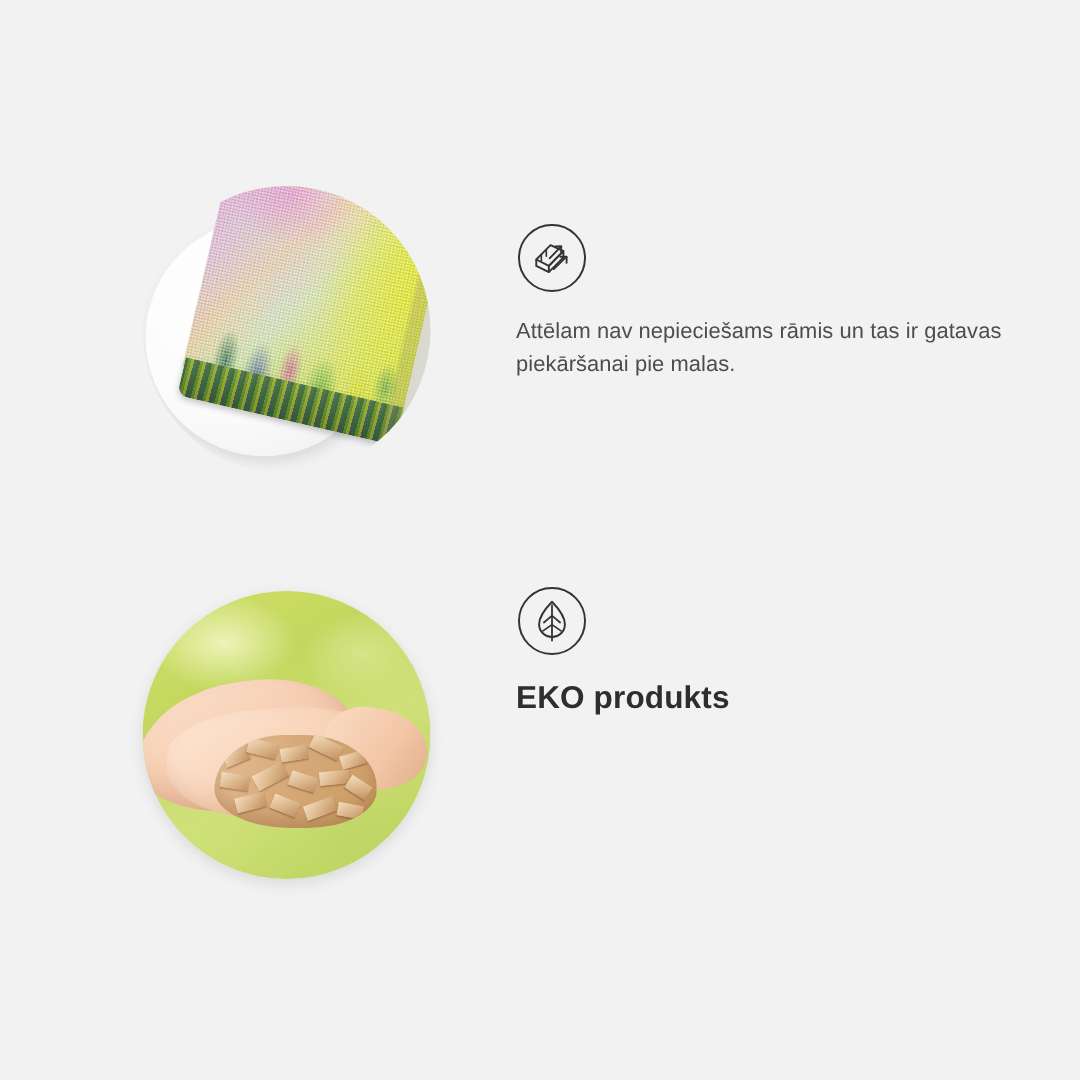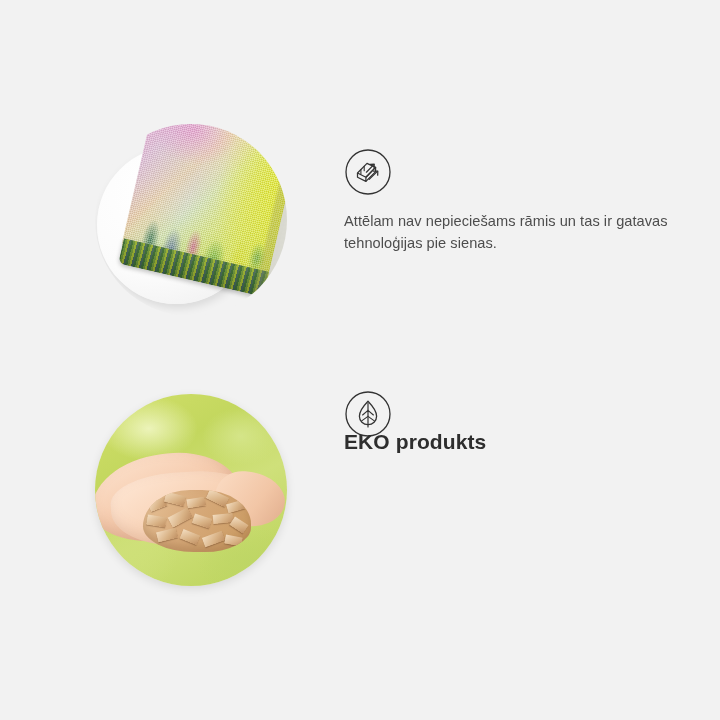--- a/index.html
+++ b/index.html
@@ -210,21 +210,21 @@
   .icon-1 { left: 345px; top: 149px; }
   .icon-2 { left: 345px; top: 391px; }
 
   
   .text-block {
     position: absolute;
     left: 344px;
     width: 344px;
   }
   .text-1 { top: 210px; }
-  .text-2 { top: 428px; }
+  .text-2 { top: 452px; }
 
   .feature-title {
     margin: 0 0 4px 0;
     font-size: 21px;
     font-weight: 600;
     line-height: 28px;
     color: #2e2e2e;
     letter-spacing: .1px;
   }
   .feature-desc {
@@ -263,21 +263,21 @@
 
         <path d="M21.4 23.2 L28.8 15.6" stroke="#333333" stroke-width="1.25" stroke-linecap="round"></path>
         <path d="M25.1 15.3 L29.2 15.2 L29.1 19.3" stroke="#333333" stroke-width="1.25" stroke-linecap="round" stroke-linejoin="round" fill="none"></path>
 
         <path d="M24.2 30.4 L32.4 22.4" stroke="#333333" stroke-width="1.25" stroke-linecap="round"></path>
         <path d="M28.6 22.2 L32.8 22.1 L32.7 26.2" stroke="#333333" stroke-width="1.25" stroke-linecap="round" stroke-linejoin="round" fill="none"></path>
       </svg>
     </div>
 
     <div class="text-block text-1">
-      <p class="feature-desc">Attēlam nav nepieciešams rāmis un tas ir gatavas tehnoloģijas pie sienas.</p>
+      <p class="feature-desc">Attēlam nav nepieciešams rāmis un tas ir gatavas piekāršanai pie malas.</p>
     </div>
   </div>
 
   <div class="feature feature-2">
 
     <div class="photo-circle photo-eco">
       <div class="hands">
         <div class="palm-back"></div>
         <div class="palm-front"></div>
         <div class="fingers"></div>

